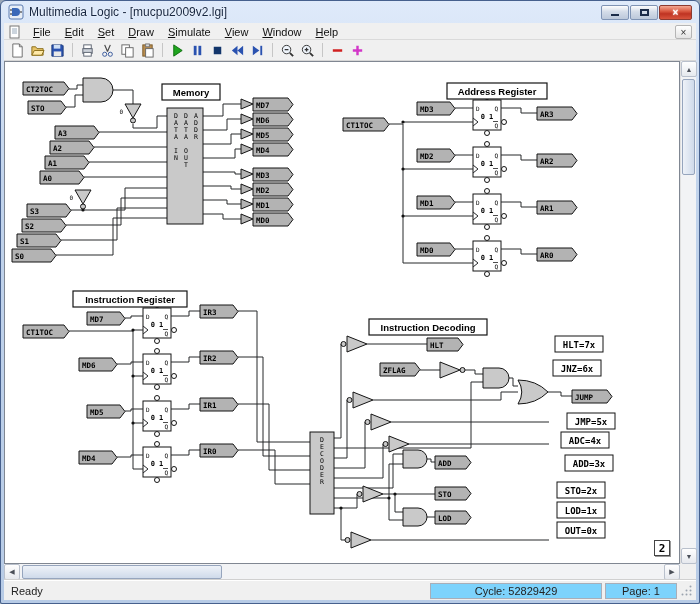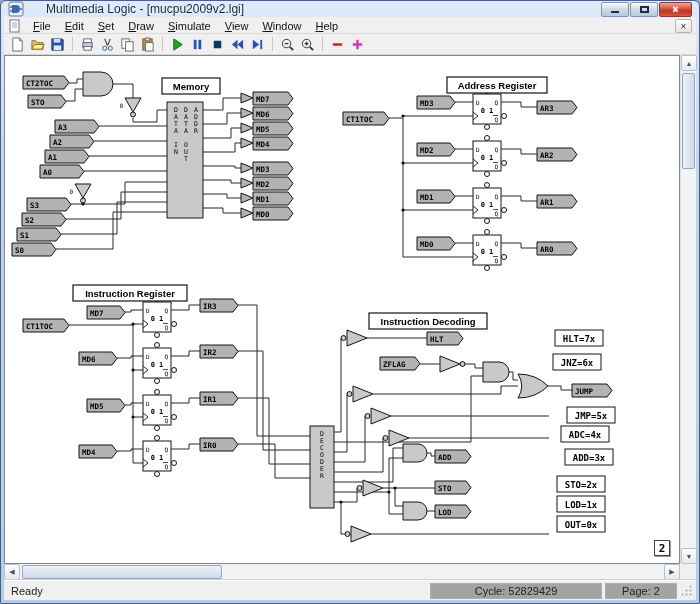--- a/index.html
+++ b/index.html
@@ -2,21 +2,21 @@
 <html><head>
 <meta charset="utf-8">
 <style>
   *{margin:0;padding:0;box-sizing:border-box}
   html,body{width:700px;height:604px;overflow:hidden;background:#9aa7b8;
     font-family:"Liberation Sans",sans-serif}
   .window{width:700px;height:604px;border:1px solid #46608d;border-radius:6px 6px 2px 2px;
     background:linear-gradient(180deg,#dfeafa,#c2d4ec 30%,#b7cbe6);padding:0 3px 3px 3px;
     display:flex;flex-direction:column;overflow:hidden}
   
-  .titlebar{height:16px;display:flex;align-items:center;gap:22px;padding:0 4px;
+  .titlebar{height:22px;display:flex;align-items:center;gap:5px;padding:0 4px;
     font-size:12px;color:#16253f;text-shadow:0 0 2px #fff}
   .appicon{width:16px;height:16px;flex:none}
   .title-text{white-space:nowrap;overflow:hidden}
   .winbtns{margin-left:auto;display:flex;gap:1px}
   .wbtn{width:28px;height:15px;border:1px solid #7f93b4;border-radius:2px;
     background:linear-gradient(#fdfdfd,#d3dbe8 45%,#bcc8da);display:flex;align-items:center;justify-content:center;
     font-size:10px;color:#1c2c49;cursor:default}
   .wbtn .minglyph{width:8px;height:2px;background:#1c2c49;margin-top:6px}
   .wbtn .maxglyph{width:9px;height:7px;border:2px solid #1c2c49}
   .wbtn.close{width:33px;background:linear-gradient(#f3a894,#da5a42 40%,#bf3322 60%,#d8543d);
@@ -55,21 +55,21 @@
   .vthumb{position:absolute;top:2px;left:1px;right:1px;height:96px;
     background:linear-gradient(90deg,#eef2f8,#cfdaea);border:1px solid #96a5bd;border-radius:2px}
   .htrack{flex:1;position:relative}
   .hthumb{position:absolute;left:2px;top:1px;bottom:1px;width:200px;
     background:linear-gradient(180deg,#eef2f8,#cfdaea);border:1px solid #96a5bd;border-radius:2px}
   
   .statusbar{height:20px;background:#f0f0f0;border-top:1px solid #fff;box-shadow:0 -1px 0 #d0d0d0;
     display:flex;align-items:center;font-size:11px;color:#222;padding:0 3px;gap:3px}
   .sready{padding-left:4px}
   .sspacer{flex:1}
-  .spanel{height:16px;border:1px solid #a8aeb8;background:#a3a3a3;display:flex;align-items:center;
+  .spanel{height:16px;border:1px solid #a8aeb8;background:#7dd3fc;display:flex;align-items:center;
     justify-content:center;padding:0 6px}
   .spanel.cycle{min-width:172px}
   .spanel.page{min-width:72px}
   .grip{width:13px;height:13px;flex:none}
   
   .wire{fill:none;stroke:#26282b;stroke-width:1}
   .dot{fill:#111}
   .comp{fill:#c9c9c9;stroke:#141414;stroke-width:1}
   .compw{fill:#fff;stroke:#141414;stroke-width:1}
   .tag{fill:#b3b3b3;stroke:#141414;stroke-width:1}
@@ -613,21 +613,21 @@
         <span class="sbtn">▶</span>
       </div>
       <div class="corner"></div>
     </div>
   </div>
 
   <div class="statusbar">
     <span class="sready">Ready</span>
     <span class="sspacer"></span>
     <span class="spanel cycle">Cycle: 52829429</span>
-    <span class="spanel page">Page: 2</span>
+    <span class="spanel page">Page: 1</span>
     <span class="grip">
       <svg viewBox="0 0 13 13" width="13" height="13">
         <g fill="#9aa3ae">
             <circle cx="10.5" cy="10.5" r="1"></circle>
             <circle cx="10.5" cy="6.5" r="1"></circle>
             <circle cx="10.5" cy="2.5" r="1"></circle>
             <circle cx="6.5" cy="10.5" r="1"></circle>
             <circle cx="6.5" cy="6.5" r="1"></circle>
             <circle cx="2.5" cy="10.5" r="1"></circle>
           </g>

